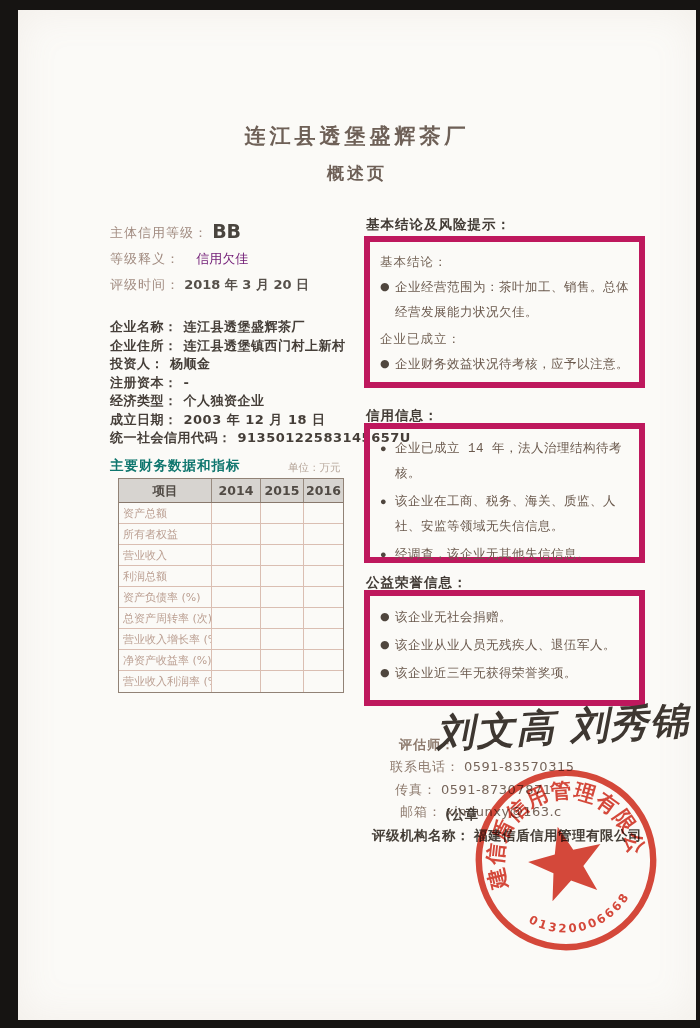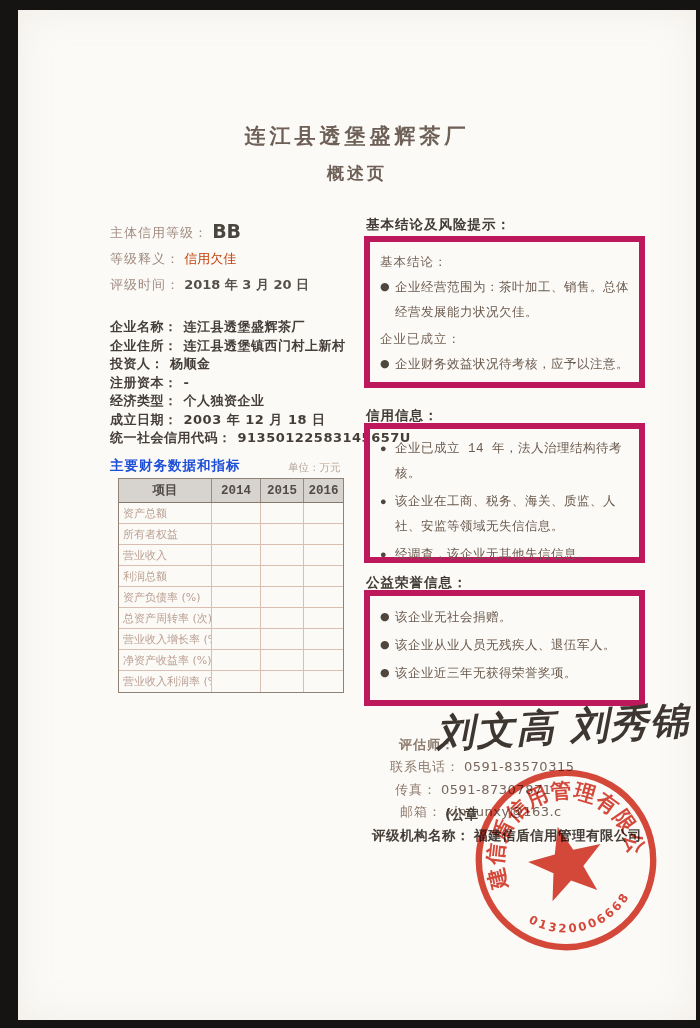--- a/index.html
+++ b/index.html
@@ -11,36 +11,36 @@
   
   .doc-title { position:absolute; top:112px; left:0; width:100%; text-align:center;
     font-size:21px; letter-spacing:4px; color:#6e6057; font-weight:600; }
   .doc-subtitle { position:absolute; top:152px; left:0; width:100%; text-align:center;
     font-size:17px; letter-spacing:3px; color:#6e6057; font-weight:600; }
 
   
   .rating { position:absolute; left:92px; top:208px; font-size:13px; line-height:26px; }
   .rating .lbl { color:#a18b80; letter-spacing:1px; }
   .rating .grade { color:#4a453f; font-size:19px; font-weight:600; vertical-align:-1px; }
-  .rating .meaning { color:#c2410c; }
+  .rating .meaning { color:#701a75;margin-left:12px; }
   .rating .date { color:#56504a; font-weight:600; }
 
   
   .company { position:absolute; left:92px; top:308px; font-size:13px; line-height:18.5px;
     color:#453e38; font-weight:700; letter-spacing:.5px; }
   .company .val { margin-left:6px; }
 
   
   .fin-title { position:absolute; left:92px; top:447px; font-size:13.5px; font-weight:700;
-    color:#1d4ed8; letter-spacing:1px; }
+    color:#0f766e; letter-spacing:1px; }
   .fin-unit { position:absolute; left:270px; top:451px; font-size:10.5px; color:#b5a498; }
   .fin-table { position:absolute; left:100px; top:468px; width:226px;
     border:1px solid rgba(110,90,75,.75); border-collapse:collapse; }
   .fin-table .hrow { display:flex; background:#d7d4d0; height:24px;
-    border-bottom:1px solid rgba(110,90,75,.75);font-family:Liberation Mono, monospace; }
+    border-bottom:1px solid rgba(110,90,75,.75); }
   .fin-table .hcell { font-size:12.5px; color:#514b45; font-weight:700; text-align:center;
     line-height:24px; border-right:1px solid rgba(110,90,75,.6); }
   .fin-table .drow { display:flex; height:21px; border-bottom:1px solid rgba(185,130,110,.5); }
   .fin-table .drow:last-child { border-bottom:none; }
   .fin-table .dcell { border-right:1px solid rgba(185,130,110,.5); }
   .c0 { width:93px; } .c1 { width:49px; } .c2 { width:43px; } .c3 { width:39px; border-right:none!important; }
   .row-label { font-size:11px; color:#bb9f92; line-height:21px; padding-left:4px;
     white-space:nowrap; overflow:hidden; }
 
   

